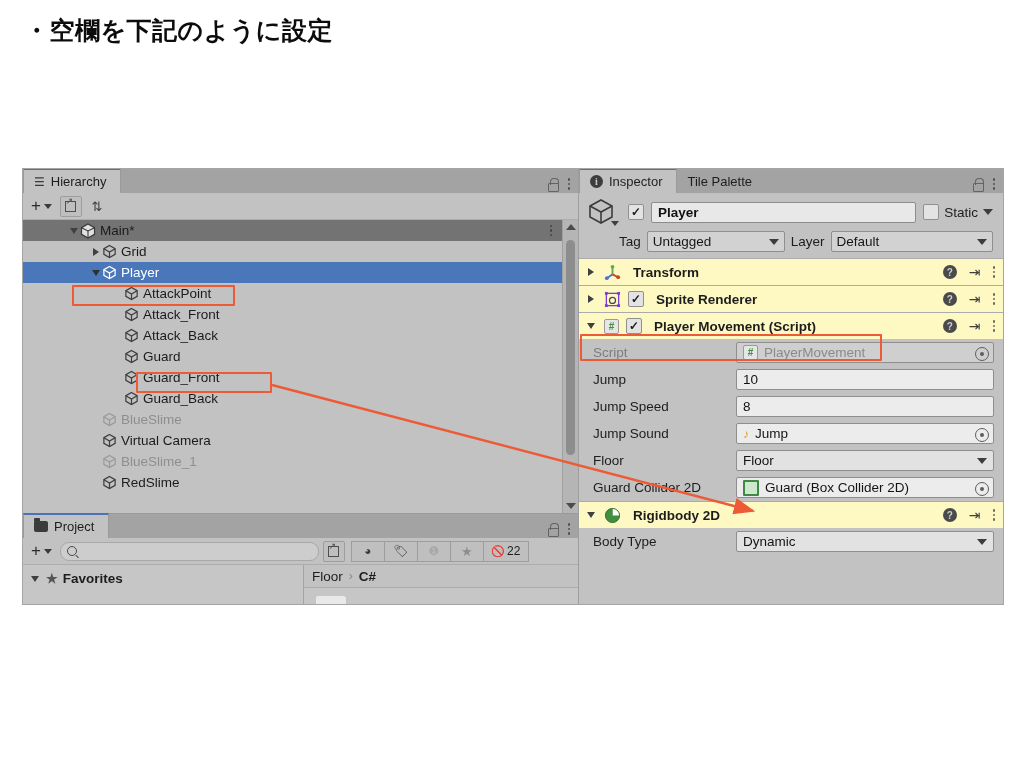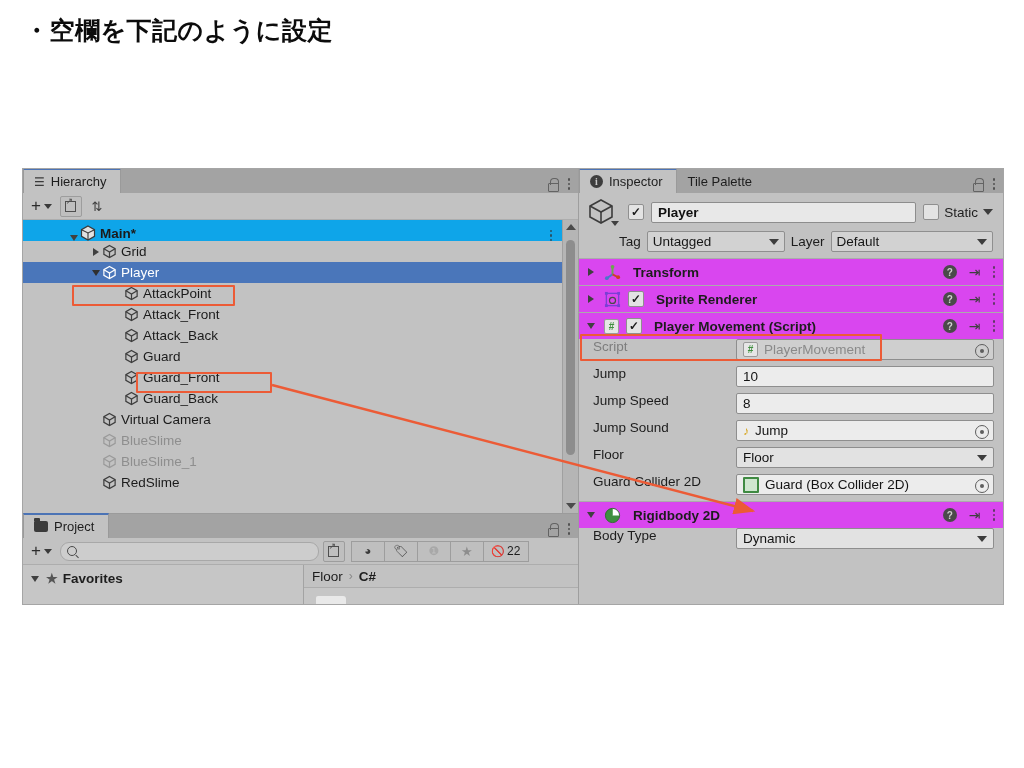--- a/index.html
+++ b/index.html
@@ -156,21 +156,21 @@
   }
   .hier-row {
     position: relative;
     height: 21px;
     display: flex; align-items: center;
     padding-right: 6px;
     white-space: nowrap;
     font-size: 13.5px;
     color: #1b1b1b;
   }
-  .hier-row.header-row { background: #0ea5e9; font-weight: bold; align-items: flex-end; }
+  .hier-row.header-row { background: #737373; font-weight: normal; }
   .hier-row.selected { background: #4a76ba; color: #ffffff; }
   .hier-row.dim { color: #8e8e8e; }
   .indent { display: inline-block; flex: none; }
   .fold {
     width: 13px; flex: none;
     display: flex; align-items: center; justify-content: center;
   }
   .fold .tri-r {
     width: 0; height: 0;
     border-top: 4.5px solid transparent;
@@ -329,40 +329,40 @@
     padding: 0 5px; font-size: 13.5px; color: #161616;
     position: relative;
   }
   .dropdown .caret-small {
     position: absolute; right: 5px; top: 50%; margin-top: -3px;
     border-top-color: #3d3d3d;
   }
 
   .comp-header {
     height: 26px;
-    background: #d946ef;
+    background: #fef9c3;
     border-top: 1px solid #ababab;
     display: flex; align-items: center;
     padding: 0 8px 0 5px; gap: 7px;
     position: relative;
   }
   .comp-title { font-weight: bold; font-size: 13.5px; margin-left: 5px; }
   .comp-tools {
     margin-left: auto; display: flex; align-items: center; gap: 12px;
   }
   .help-ico {
     width: 14px; height: 14px; border-radius: 50%;
     background: #4a4a4a; color: #cfcfcf;
     display: flex; align-items: center; justify-content: center;
     font-size: 10px; font-weight: bold;
   }
   .preset-ico { font-size: 14px; color: #3f3f3f; line-height: 1; }
 
   .prop-row {
-    height: 27px; display: flex; 
+    height: 27px; display: flex; align-items: center;
     padding: 0 9px 0 14px; gap: 8px;
   }
   .prop-label { width: 135px; flex: none; font-size: 13.5px; }
   .prop-label.muted { color: #7d7d7d; }
   .prop-field {
     flex: 1; height: 19px;
     background: #ececec; border: 1px solid #8e8e8e; border-radius: 2px;
     display: flex; align-items: center; padding: 0 6px; gap: 6px;
     font-size: 13.5px; color: #131313;
     position: relative;
@@ -551,43 +551,43 @@
               <span class="fold"></span>
               <span class="cube-ico">
                 <svg width="15" height="15" viewBox="0 0 16 16">
                   <polygon points="8,1.5 14,5 14,11 8,14.5 2,11 2,5" fill="none" stroke="#3d3d3d" stroke-width="1.3"></polygon>
                   <polyline points="2,5 8,8.5 14,5" fill="none" stroke="#3d3d3d" stroke-width="1.3"></polyline>
                   <line x1="8" y1="8.5" x2="8" y2="14.5" stroke="#3d3d3d" stroke-width="1.3"></line>
                 </svg>
               </span>
               <span>Guard_Back</span>
             </div>
+            <div class="hier-row dim">
+              <span class="indent" style="width: 66px;"></span>
+              <span class="fold"></span>
+              <span class="cube-ico">
+                <svg width="15" height="15" viewBox="0 0 16 16">
+                  <polygon points="8,1.5 14,5 14,11 8,14.5 2,11 2,5" fill="none" stroke="#9a9a9a" stroke-width="1.3"></polygon>
+                  <polyline points="2,5 8,8.5 14,5" fill="none" stroke="#9a9a9a" stroke-width="1.3"></polyline>
+                  <line x1="8" y1="8.5" x2="8" y2="14.5" stroke="#9a9a9a" stroke-width="1.3"></line>
+                </svg>
+              </span>
+              <span>BlueSlime</span>
+            </div>
             <div class="hier-row">
               <span class="indent" style="width: 66px;"></span>
               <span class="fold"></span>
               <span class="cube-ico">
                 <svg width="15" height="15" viewBox="0 0 16 16">
                   <polygon points="8,1.5 14,5 14,11 8,14.5 2,11 2,5" fill="none" stroke="#3d3d3d" stroke-width="1.3"></polygon>
                   <polyline points="2,5 8,8.5 14,5" fill="none" stroke="#3d3d3d" stroke-width="1.3"></polyline>
                   <line x1="8" y1="8.5" x2="8" y2="14.5" stroke="#3d3d3d" stroke-width="1.3"></line>
                 </svg>
               </span>
               <span>Virtual Camera</span>
-            </div>
-            <div class="hier-row dim">
-              <span class="indent" style="width: 66px;"></span>
-              <span class="fold"></span>
-              <span class="cube-ico">
-                <svg width="15" height="15" viewBox="0 0 16 16">
-                  <polygon points="8,1.5 14,5 14,11 8,14.5 2,11 2,5" fill="none" stroke="#9a9a9a" stroke-width="1.3"></polygon>
-                  <polyline points="2,5 8,8.5 14,5" fill="none" stroke="#9a9a9a" stroke-width="1.3"></polyline>
-                  <line x1="8" y1="8.5" x2="8" y2="14.5" stroke="#9a9a9a" stroke-width="1.3"></line>
-                </svg>
-              </span>
-              <span>BlueSlime</span>
             </div>
             <div class="hier-row dim">
               <span class="indent" style="width: 66px;"></span>
               <span class="fold"></span>
               <span class="cube-ico">
                 <svg width="15" height="15" viewBox="0 0 16 16">
                   <polygon points="8,1.5 14,5 14,11 8,14.5 2,11 2,5" fill="none" stroke="#9a9a9a" stroke-width="1.3"></polygon>
                   <polyline points="2,5 8,8.5 14,5" fill="none" stroke="#9a9a9a" stroke-width="1.3"></polyline>
                   <line x1="8" y1="8.5" x2="8" y2="14.5" stroke="#9a9a9a" stroke-width="1.3"></line>
                 </svg>

